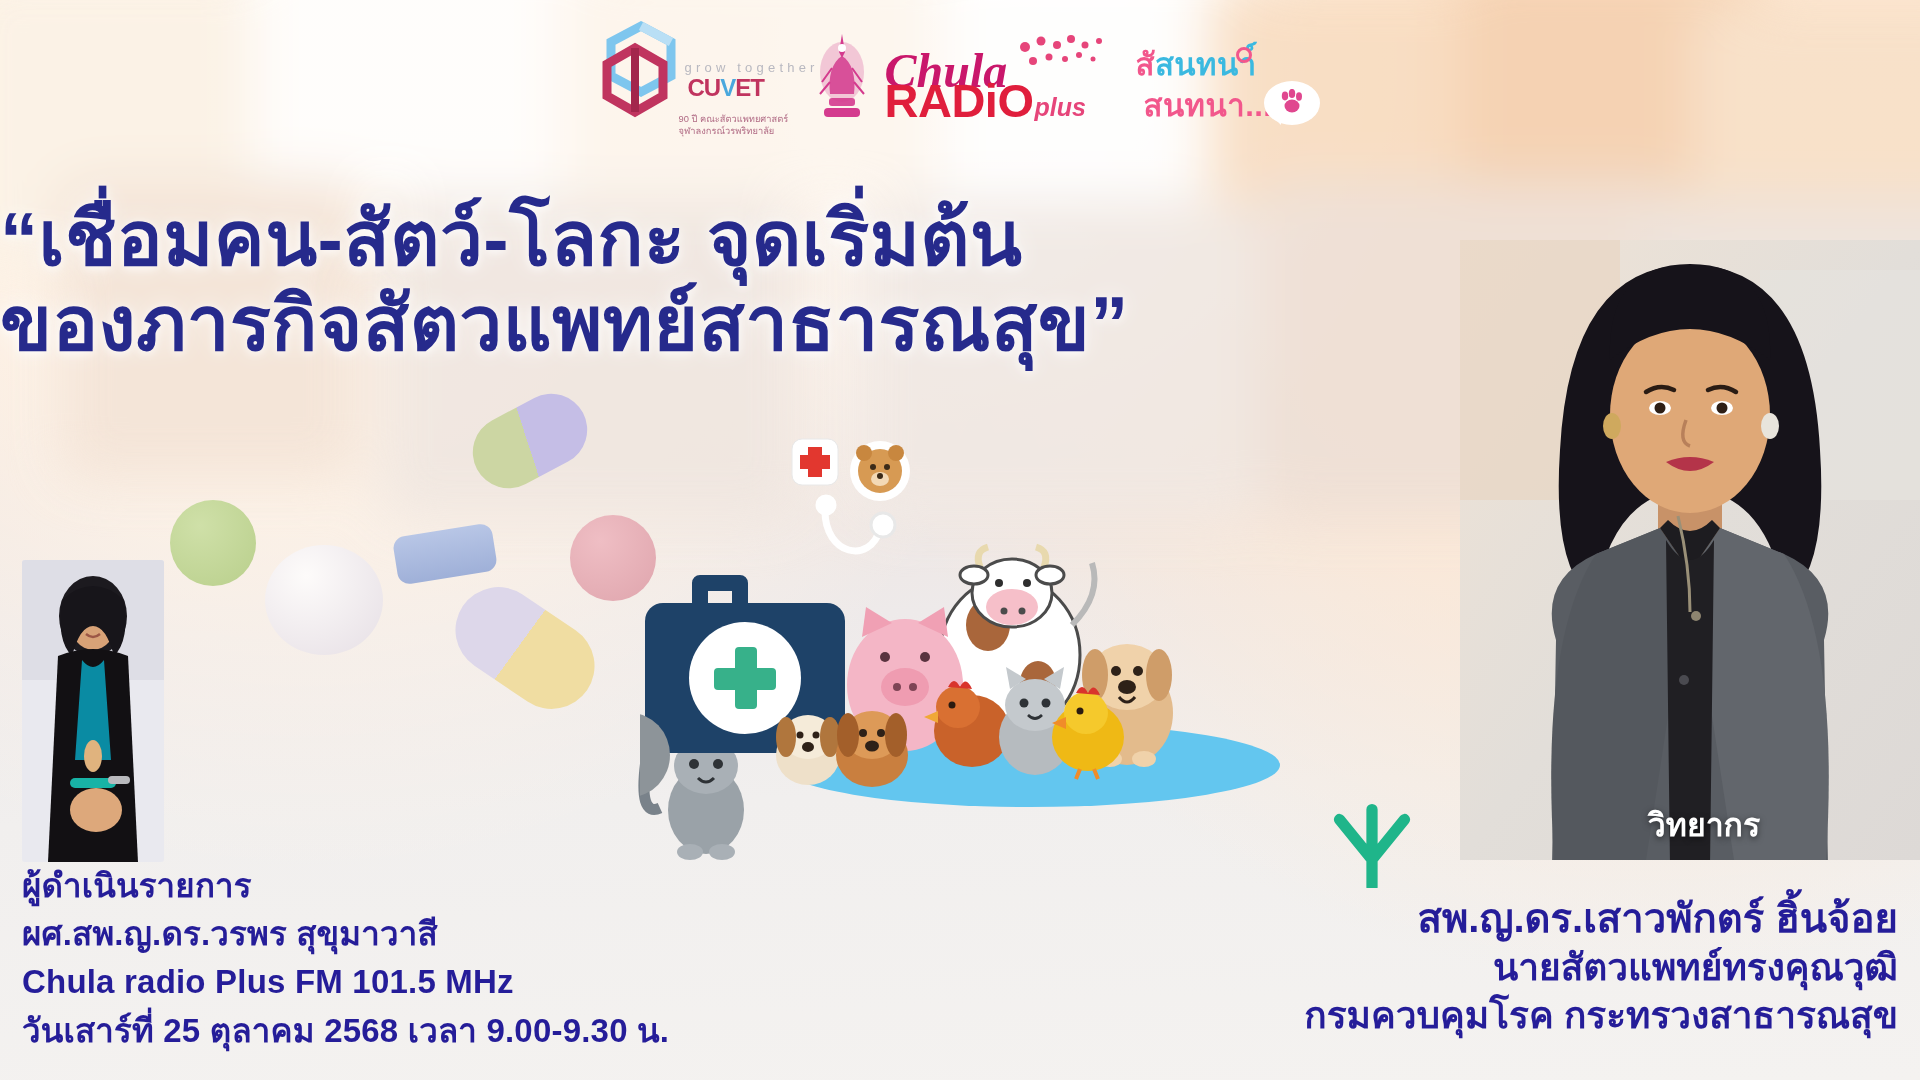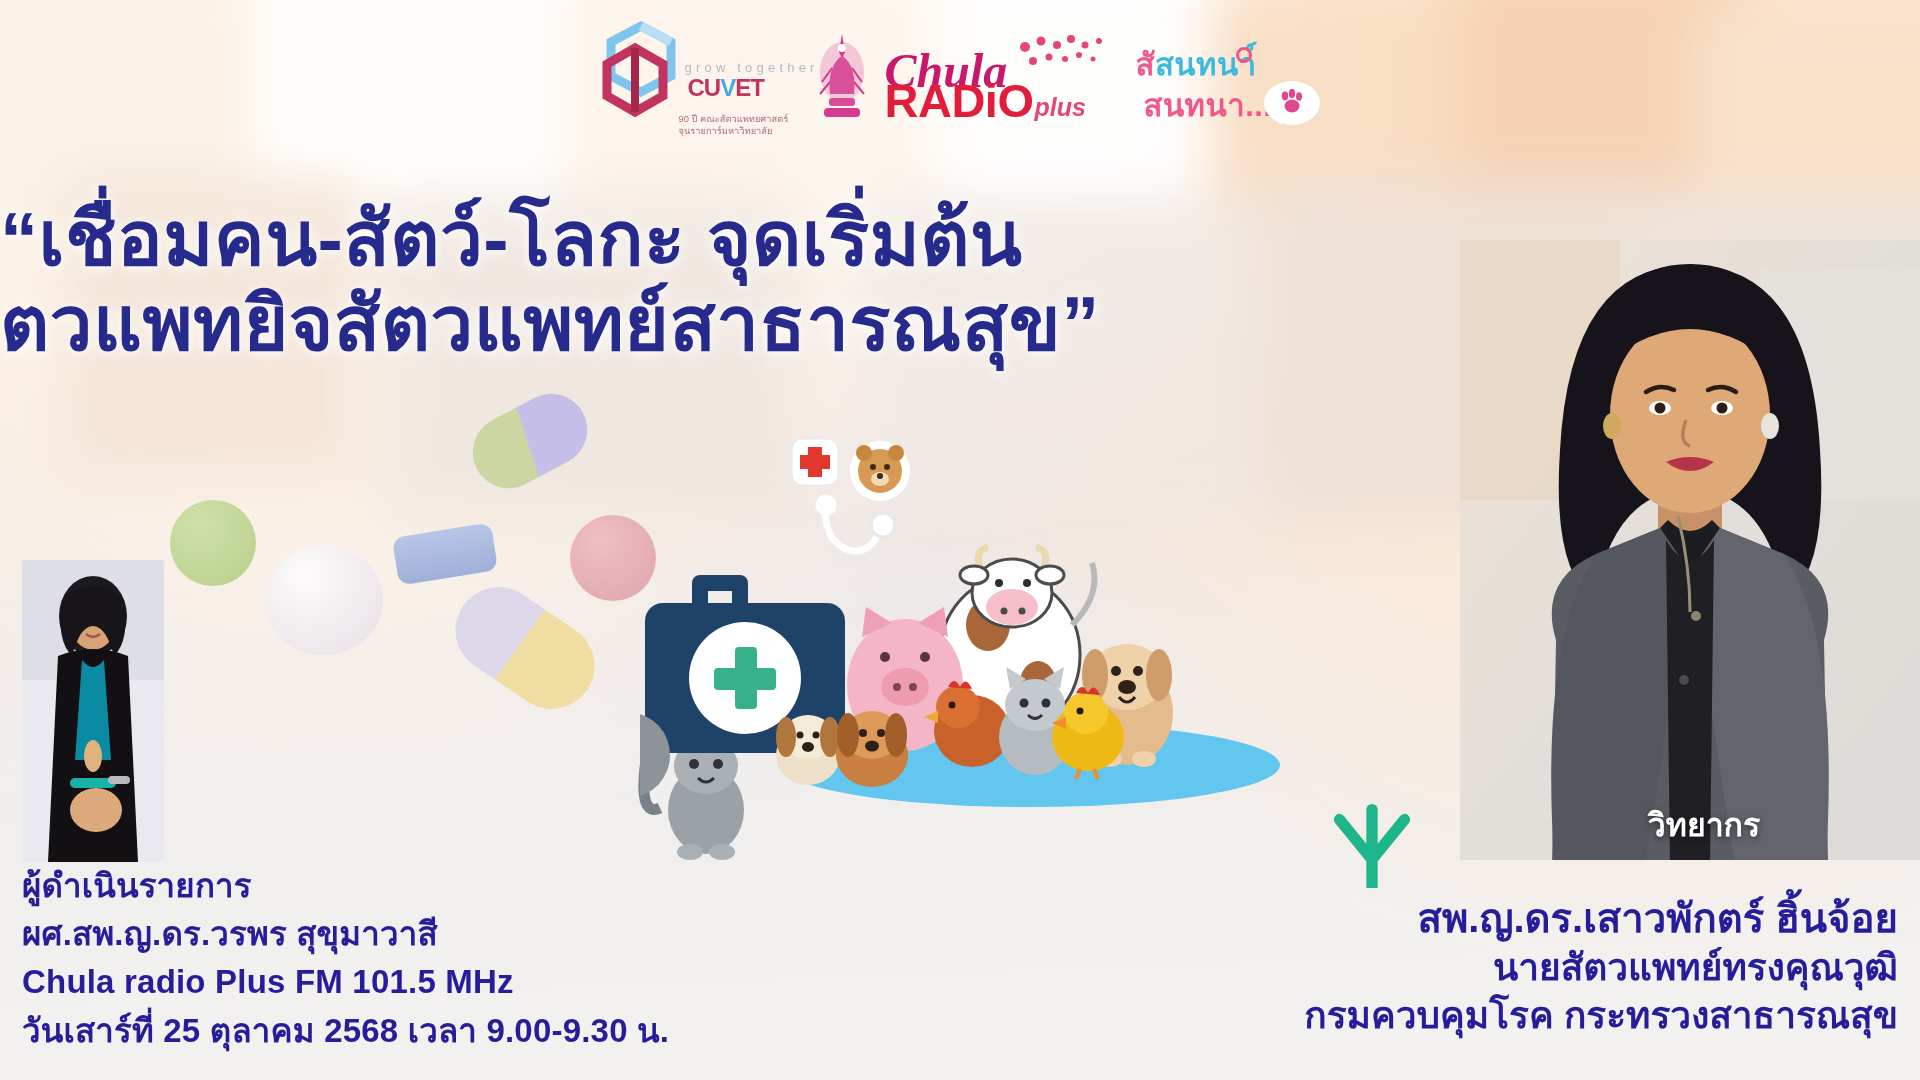--- a/index.html
+++ b/index.html
@@ -124,21 +124,21 @@
       <svg class="mark" viewBox="0 0 92 104">
         <path d="M46 8 L76 24 L76 58 L46 74 L16 58 L16 24 Z" fill="none" stroke="#7ec6ee" stroke-width="9"></path>
         <path d="M40 30 L68 46 L68 78 L40 94 L12 78 L12 46 Z" fill="none" stroke="#c0345f" stroke-width="9"></path>
         <path d="M46 8 L76 24" stroke="#b9dff5" stroke-width="9" fill="none"></path>
         <path d="M40 30 L40 94" stroke="#a3264c" stroke-width="8" fill="none"></path>
       </svg>
       <div class="grow">grow together</div>
       <div class="cu"><span>CU</span><span class="v">V</span><span class="t">ET</span></div>
       <div class="sub">
         <span>90 ปี คณะสัตวแพทยศาสตร์</span><br>
-        <span>จุนรายการ์มหาวิทยาลัย</span>
+        <span>จุฬาลงกรณ์วรพริทยาลัย</span>
       </div>
     </div>
 
     <svg class="chulalogo" viewBox="0 0 48 104">
       <g fill="#d43b8e">
         <ellipse cx="24" cy="44" rx="22" ry="30" opacity=".25"></ellipse>
         <path d="M24 6 L27 24 L24 30 L21 24 Z"></path>
         <path d="M24 28 C14 34 10 48 12 66 L36 66 C38 48 34 34 24 28 Z" opacity=".85"></path>
         <rect x="6" y="80" width="36" height="9" rx="4"></rect>
         <rect x="11" y="70" width="26" height="8" rx="3" opacity=".9"></rect>
@@ -179,21 +179,21 @@
           <ellipse cx="21" cy="7.5" rx="3" ry="4.2"></ellipse>
           <ellipse cx="14" cy="17" rx="7.5" ry="6.4"></ellipse>
         </g>
       </svg>
       <div style="position:absolute;left:100px;top:22px;width:16px;height:16px;border:3px solid #f2578c;border-radius:50%;"></div>
     </div>
   </div>
 
   <h1 class="title">
     <span>“เชื่อมคน-สัตว์-โลกะ จุดเริ่มต้น</span>
-    <span class="l2">ตวแพทยิจสัตวแพทย์สาธารณสุข”</span>
+    <span class="l2">ของภารกิจสัตวแพทย์สาธารณสุข”</span>
   </h1>
 
   <div class="pills">
     <div class="pill" style="left:0px;top:95px;width:86px;height:86px;background:radial-gradient(circle at 35% 30%,#cfe0a8,#b9cf8c);"></div>
     <div class="pill" style="left:95px;top:140px;width:118px;height:110px;background:radial-gradient(circle at 35% 28%,#fdfbfa,#e6dfe5);"></div>
     <div class="pill" style="left:300px;top:0px;width:120px;height:72px;border-radius:40px;transform:rotate(-28deg);background:linear-gradient(100deg,#ccd6a3 0 48%,#c5bee6 48% 100%);"></div>
     <div class="pill" style="left:225px;top:125px;width:100px;height:48px;border-radius:12px;transform:rotate(-9deg);background:linear-gradient(180deg,#b8c6e6,#9fb0d8);"></div>
     <div class="pill" style="left:400px;top:110px;width:86px;height:86px;background:radial-gradient(circle at 35% 30%,#efbec4,#dfa5ad);"></div>
     <div class="pill" style="left:280px;top:200px;width:150px;height:86px;border-radius:48px;transform:rotate(34deg);background:linear-gradient(92deg,#ddd7ea 0 46%,#f0dda2 46% 100%);"></div>
   </div>

